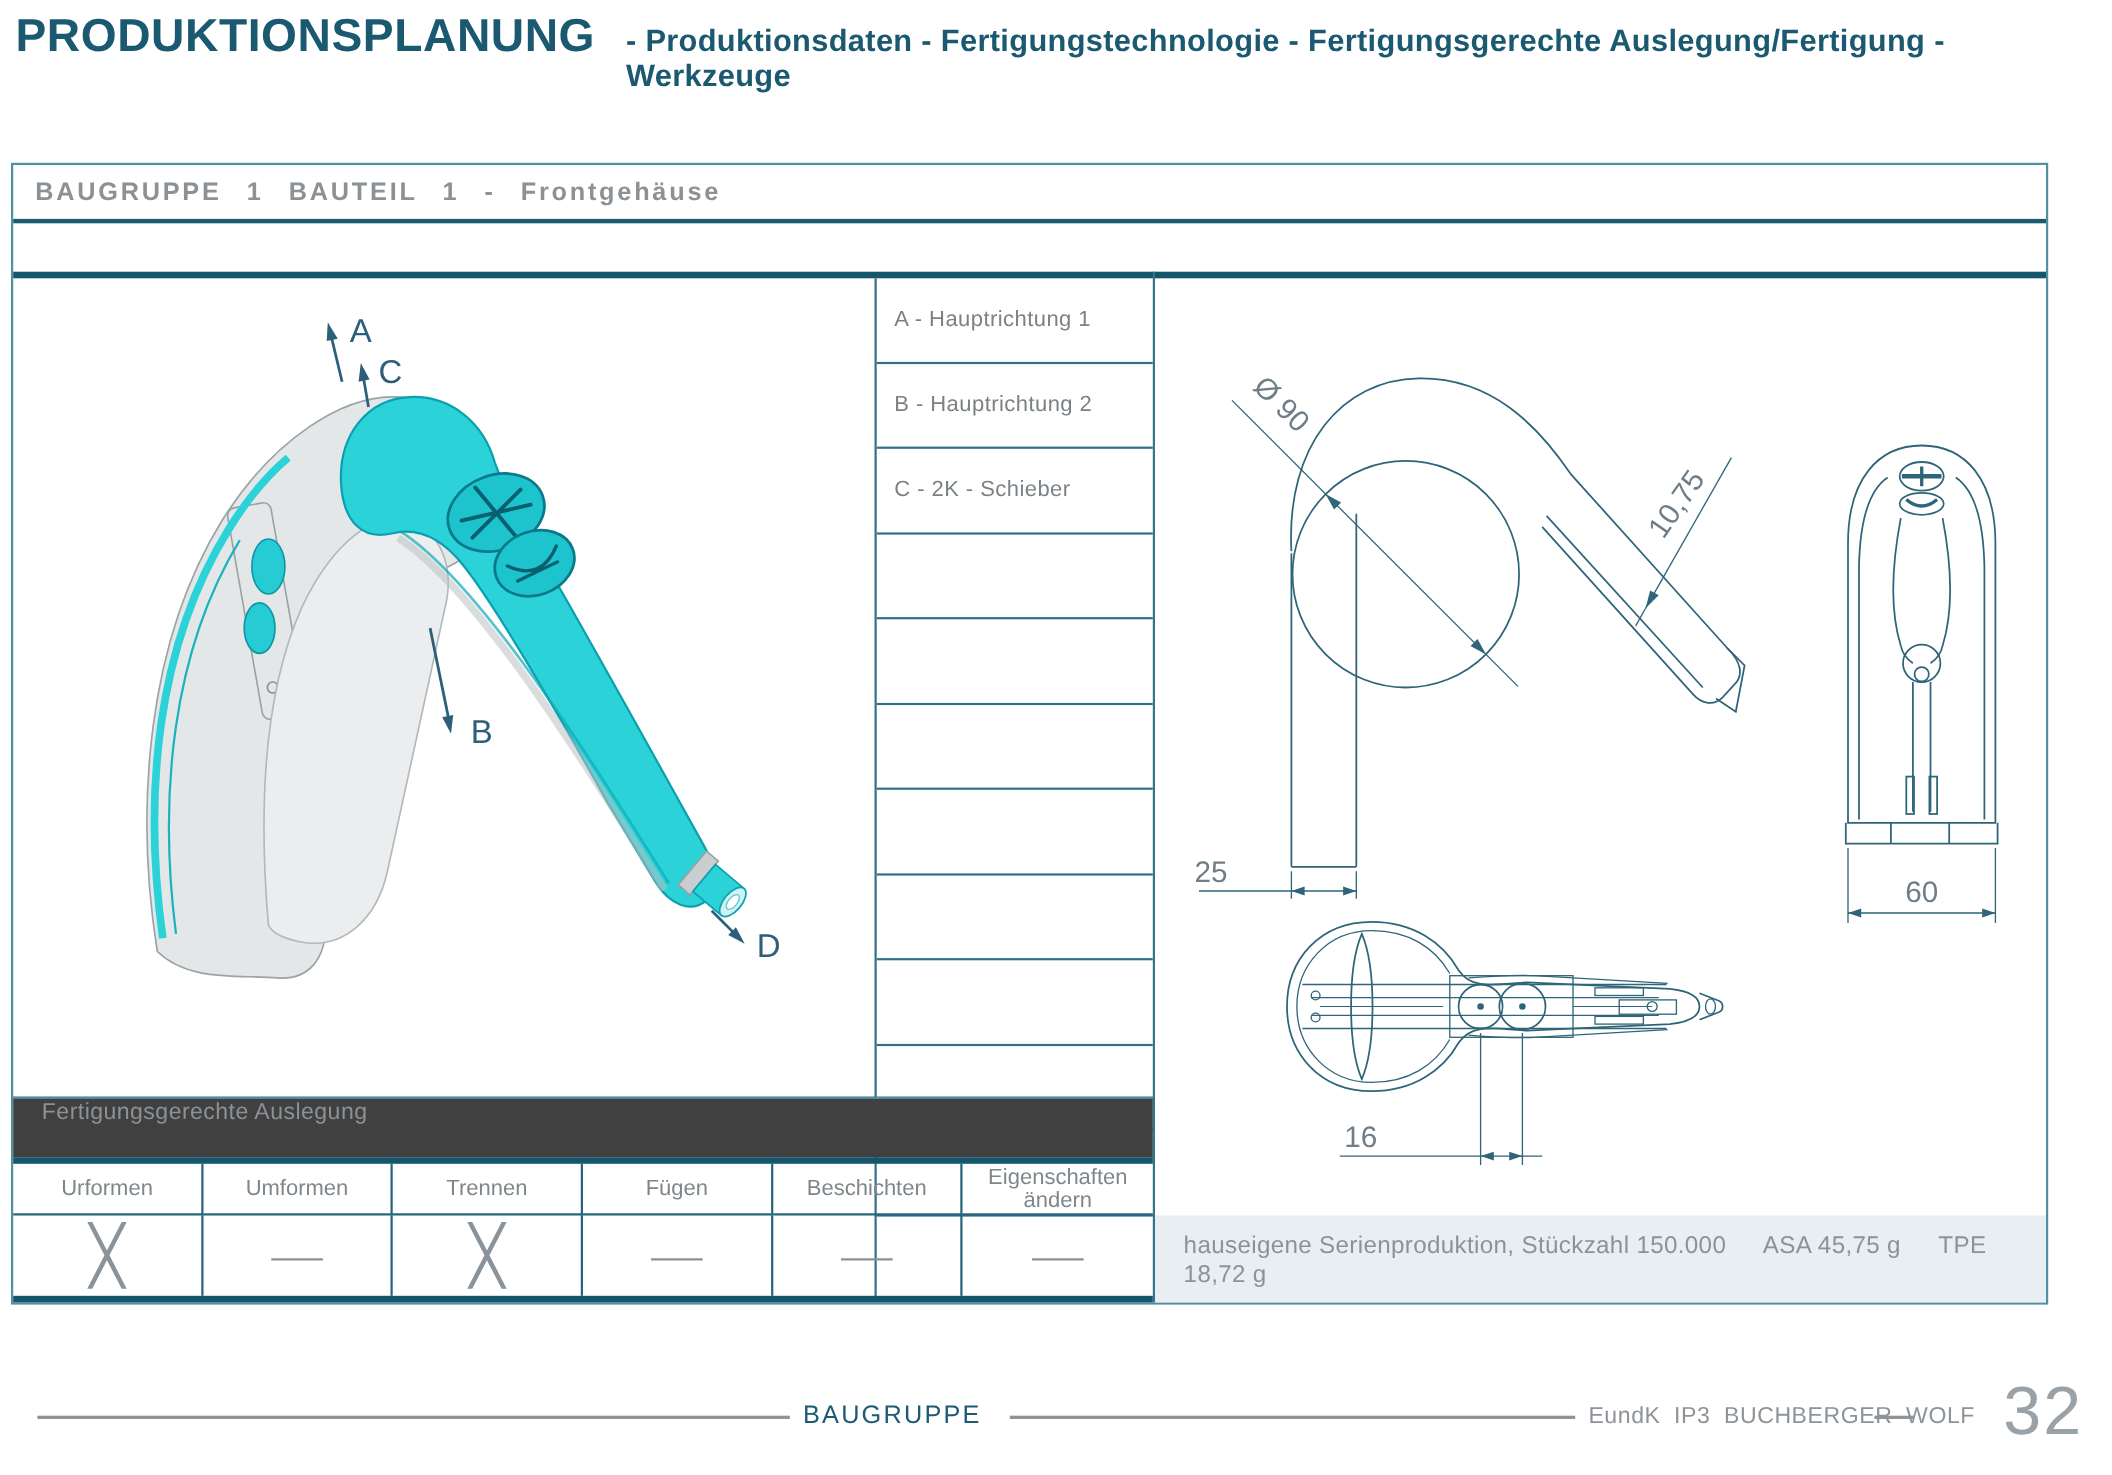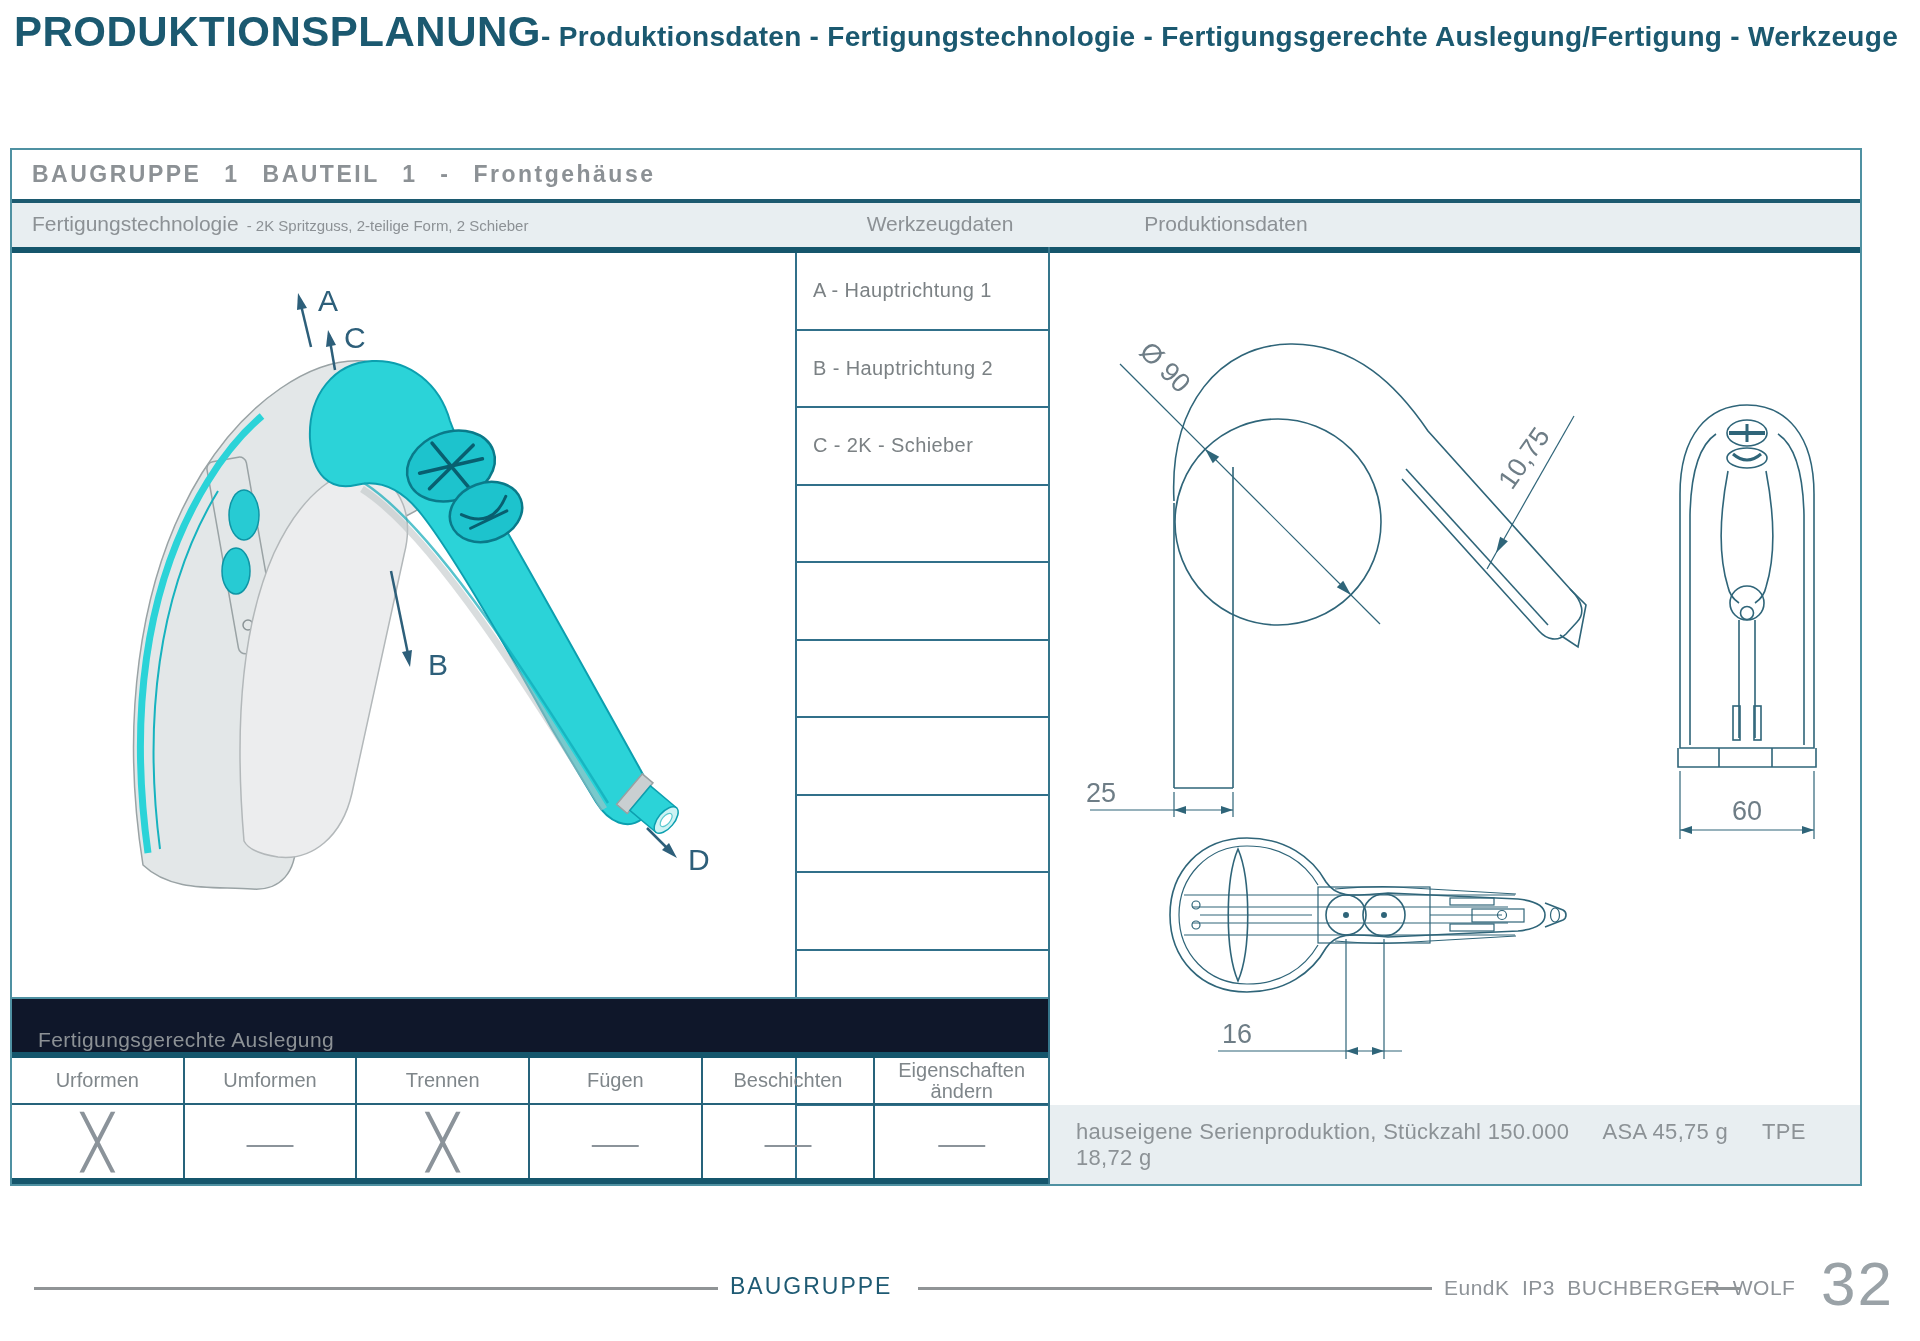--- a/index.html
+++ b/index.html
@@ -2,21 +2,21 @@
 <html><head>
 <meta charset="utf-8">
 <style>
   html,body{margin:0;padding:0;}
   body{
     width:1920px;height:1341px;position:relative;background:#ffffff;
     font-family:"Liberation Sans", sans-serif;overflow:hidden;
     -webkit-font-smoothing:antialiased;
   }
   
-  .title-row{position:absolute;left:14px;top:8px;display:flex;align-items:baseline;gap:0;}
+  .title-row{position:absolute;left:14px;top:8px;display:flex;align-items:baseline;gap:28px;}
   .title-main{font-size:42px;font-weight:700;color:#1b5970;letter-spacing:0.5px;}
   .title-sub{font-size:28px;font-weight:700;color:#1b5970;letter-spacing:0.3px;}
   
   .frame{position:absolute;left:10px;top:148px;width:1852px;height:1038px;
     border:2px solid #4f91a2;box-sizing:border-box;background:#ffffff;}
   .row-assembly{position:absolute;left:0;top:0;width:100%;height:49px;display:flex;align-items:center;}
   .row-assembly span{margin-left:20px;font-size:23px;font-weight:700;color:#8c9195;
     letter-spacing:2.5px;word-spacing:14px;}
   .bar1{position:absolute;left:0;top:49px;width:100%;height:4px;background:#1c5a70;}
   .row-sub{position:absolute;left:0;top:53px;width:100%;height:44px;background:#e8eef1;}
@@ -29,22 +29,22 @@
   
   .panel-render{position:absolute;left:0;top:103px;width:783px;height:744px;}
   .tool-col{position:absolute;left:783px;top:103px;width:253px;height:928px;
     border-left:2px solid #31708a;box-sizing:border-box;display:flex;flex-direction:column;}
   .tool-row{flex:1;border-bottom:2px solid #31708a;display:flex;align-items:center;}
   .tool-row:last-child{border-bottom:none;}
   .tool-row span{margin-left:16px;font-size:20px;color:#7b8184;letter-spacing:0.4px;}
   .divider-v{position:absolute;left:1036px;top:97px;width:2px;height:937px;background:#35758b;}
   .panel-drawings{position:absolute;left:1038px;top:103px;width:810px;height:854px;}
   
-  .ausleg-band{position:absolute;left:0;top:847px;width:1036px;height:55px;background:#0f172a;
-    border-top:2px solid #4f91a2;box-sizing:border-box;display:flex;align-items:flex-end;}
+  .ausleg-band{position:absolute;left:0;top:847px;width:1036px;height:55px;background:#404040;
+    border-top:2px solid #4f91a2;box-sizing:border-box;display:flex;align-items:flex-start;}
   .ausleg-band span{margin-left:26px;font-size:21px;color:#8c9195;letter-spacing:0.4px;}
   .bar3{position:absolute;left:0;top:902px;width:1036px;height:6px;background:#15566c;}
   .process{position:absolute;left:0;top:908px;width:1036px;height:120px;display:grid;
     grid-template-columns:repeat(6,1fr);grid-template-rows:47px 1fr;}
   .pcell{border-right:2px solid #26637b;display:flex;align-items:center;justify-content:center;box-sizing:border-box;}
   .pcell.hdr{border-bottom:2px solid #26637b;font-size:20px;color:#7f868a;text-align:center;line-height:1.05;padding:2px 16px;}
   .pcell.c6{border-right:none;}
   .mark{font-family:"DejaVu Sans", sans-serif;font-size:52px;font-weight:300;color:#8b939a;}
   .bar4{position:absolute;left:0;top:1028px;width:1036px;height:6px;background:#15566c;}
   .prod-band{position:absolute;left:1038px;top:955px;width:810px;height:79px;background:#e8eef1;
@@ -70,28 +70,20 @@
   <span class="title-sub">- Produktionsdaten - Fertigungstechnologie - Fertigungsgerechte Auslegung/Fertigung - Werkzeuge</span>
 </div>
 
 <div class="frame">
 
   <div class="row-assembly">
     <span>BAUGRUPPE 1 BAUTEIL 1 - Frontgehäuse</span>
   </div>
   <div class="bar1"></div>
 
-  <div class="row-sub">
-    <div class="ft-wrap">
-      <span class="ft-label">Fertigungstechnologie</span>
-      <span class="ft-detail">- 2K Spritzguss, 2-teilige Form, 2 Schieber</span>
-    </div>
-    <span class="wz-label">Werkzeugdaten</span>
-    <span class="pd-label">Produktionsdaten</span>
-  </div>
   <div class="bar2"></div>
 
   <div class="panel-render">
     <svg width="783" height="744" viewBox="0 0 783 744">
 
       <path d="M 131,612 C 110,480 122,330 190,220 C 235,148 300,104 352,108
                C 398,112 428,140 436,178 C 443,214 428,247 396,262
                C 350,284 322,320 307,378 C 288,452 282,530 284,585
                C 285,620 268,638 240,636 C 205,633 160,640 131,612 Z" fill="#dce1e2" fill-opacity="0.8" stroke="#9aa3a5" stroke-width="1.5"></path>
 

